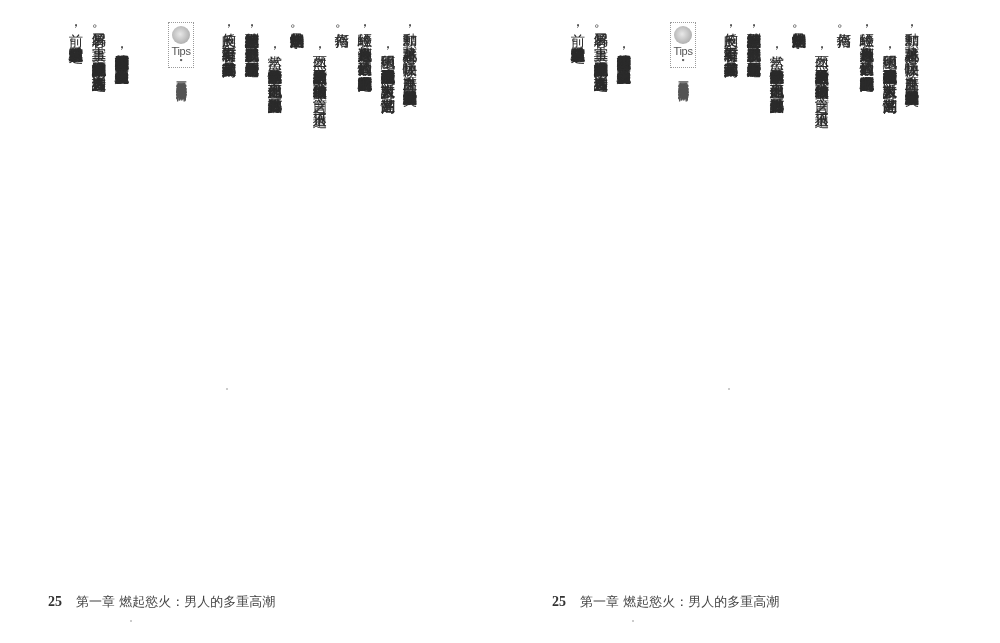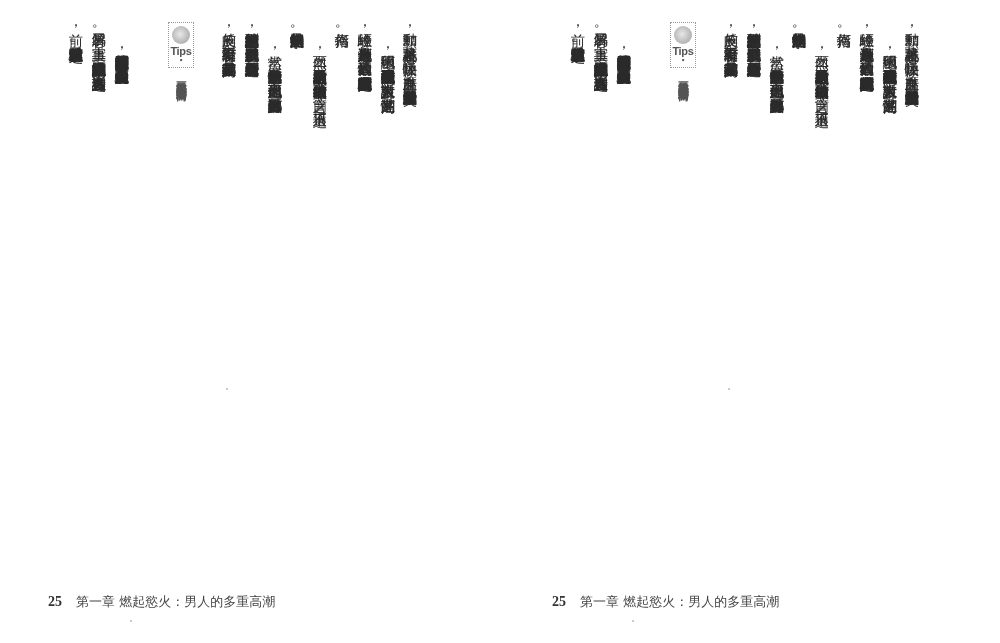--- a/index.html
+++ b/index.html
@@ -21,21 +21,21 @@
   .tips-box {
     position:absolute; top:22px; width:26px; height:46px;
     border:1px dotted #9a9a9a; box-sizing:border-box;
     display:flex; flex-direction:column; align-items:center;
   }
   .tips-disc {
     width:18px; height:18px; border-radius:50%; margin-top:3px;
     background: radial-gradient(circle at 45% 45%, #e8e8e8 0%, #bdbdbd 55%, #9d9d9d 100%);
   }
   .tips-word {
-    font-family:"Liberation Sans", sans-serif; font-weight:bold; font-size:11px;
+    font-family:"Liberation Sans", sans-serif; font-weight:normal; font-size:11px;
     color:#555; line-height:12px; margin-top:1px; letter-spacing:-0.3px;
   }
   .tips-dot { font-size:8px; line-height:8px; color:#555; }
   .tips-text {
     position:absolute; top:74px; width:12px;
     writing-mode: vertical-rl; text-orientation: upright;
     font-family:"DejaVu Sans", sans-serif; font-weight:bold;
     font-size:10.5px; line-height:12px; color:#555; letter-spacing:0.6px; white-space:nowrap;
   }
   .footer {

